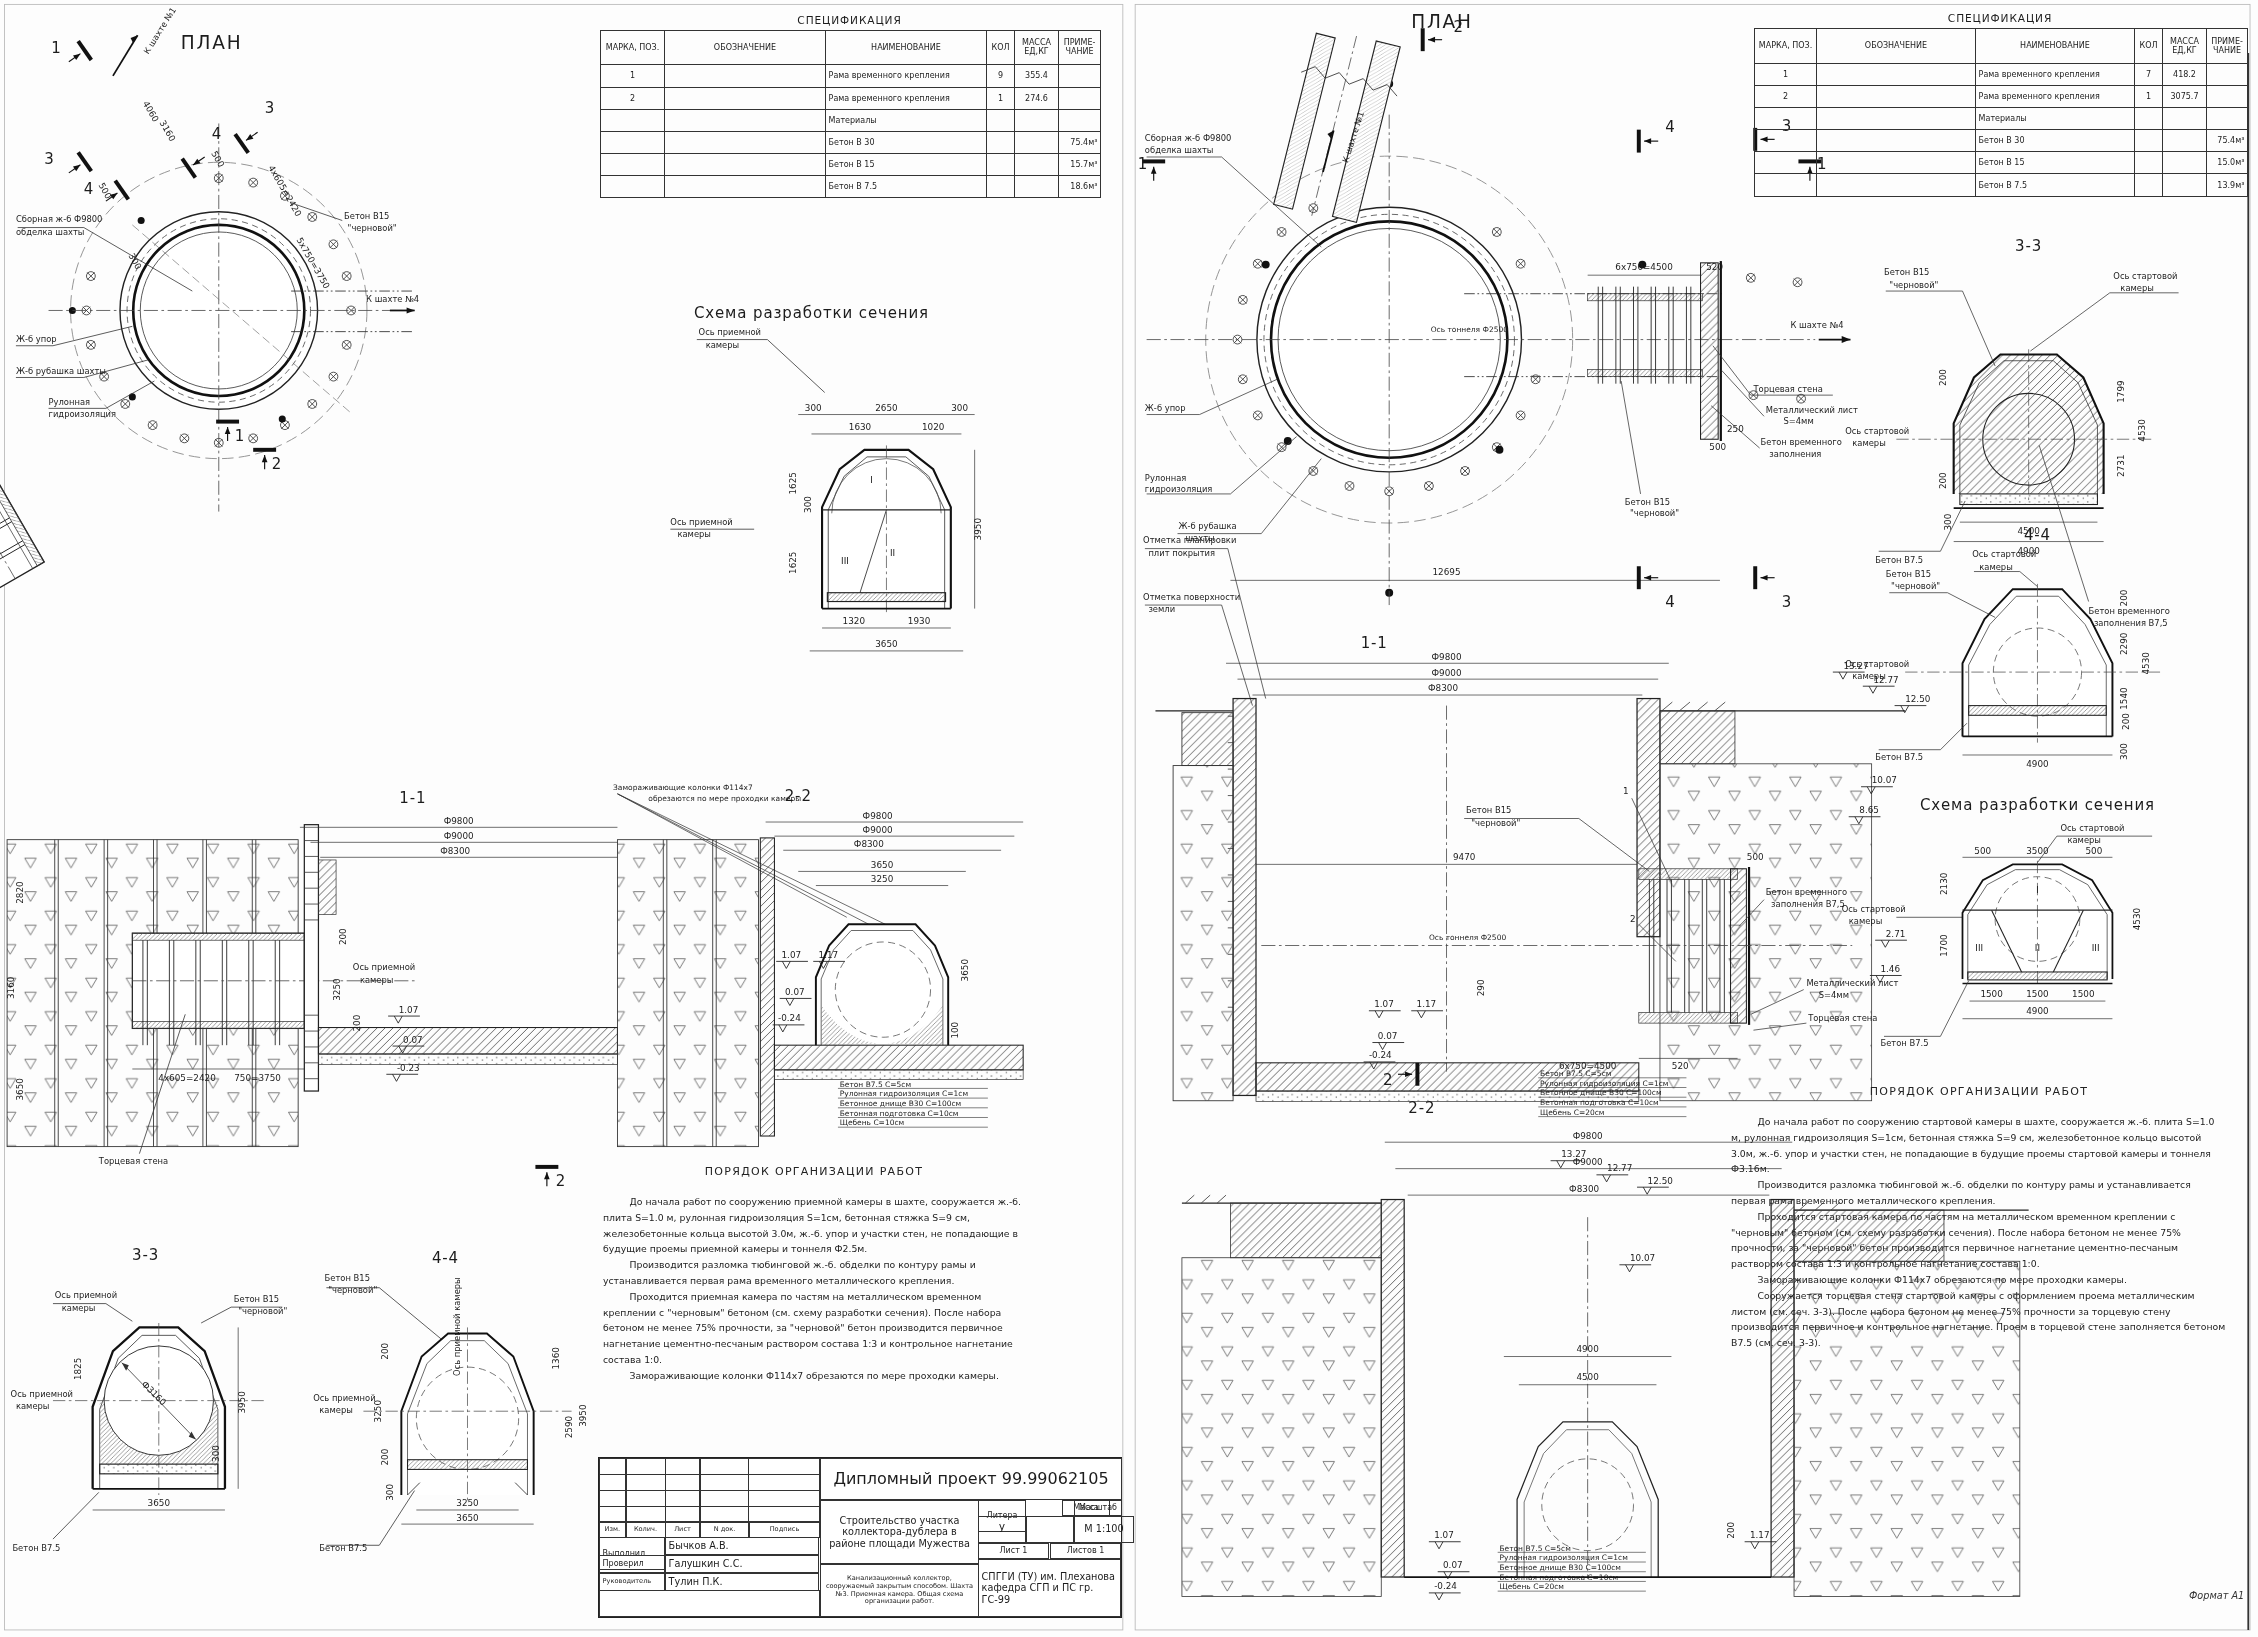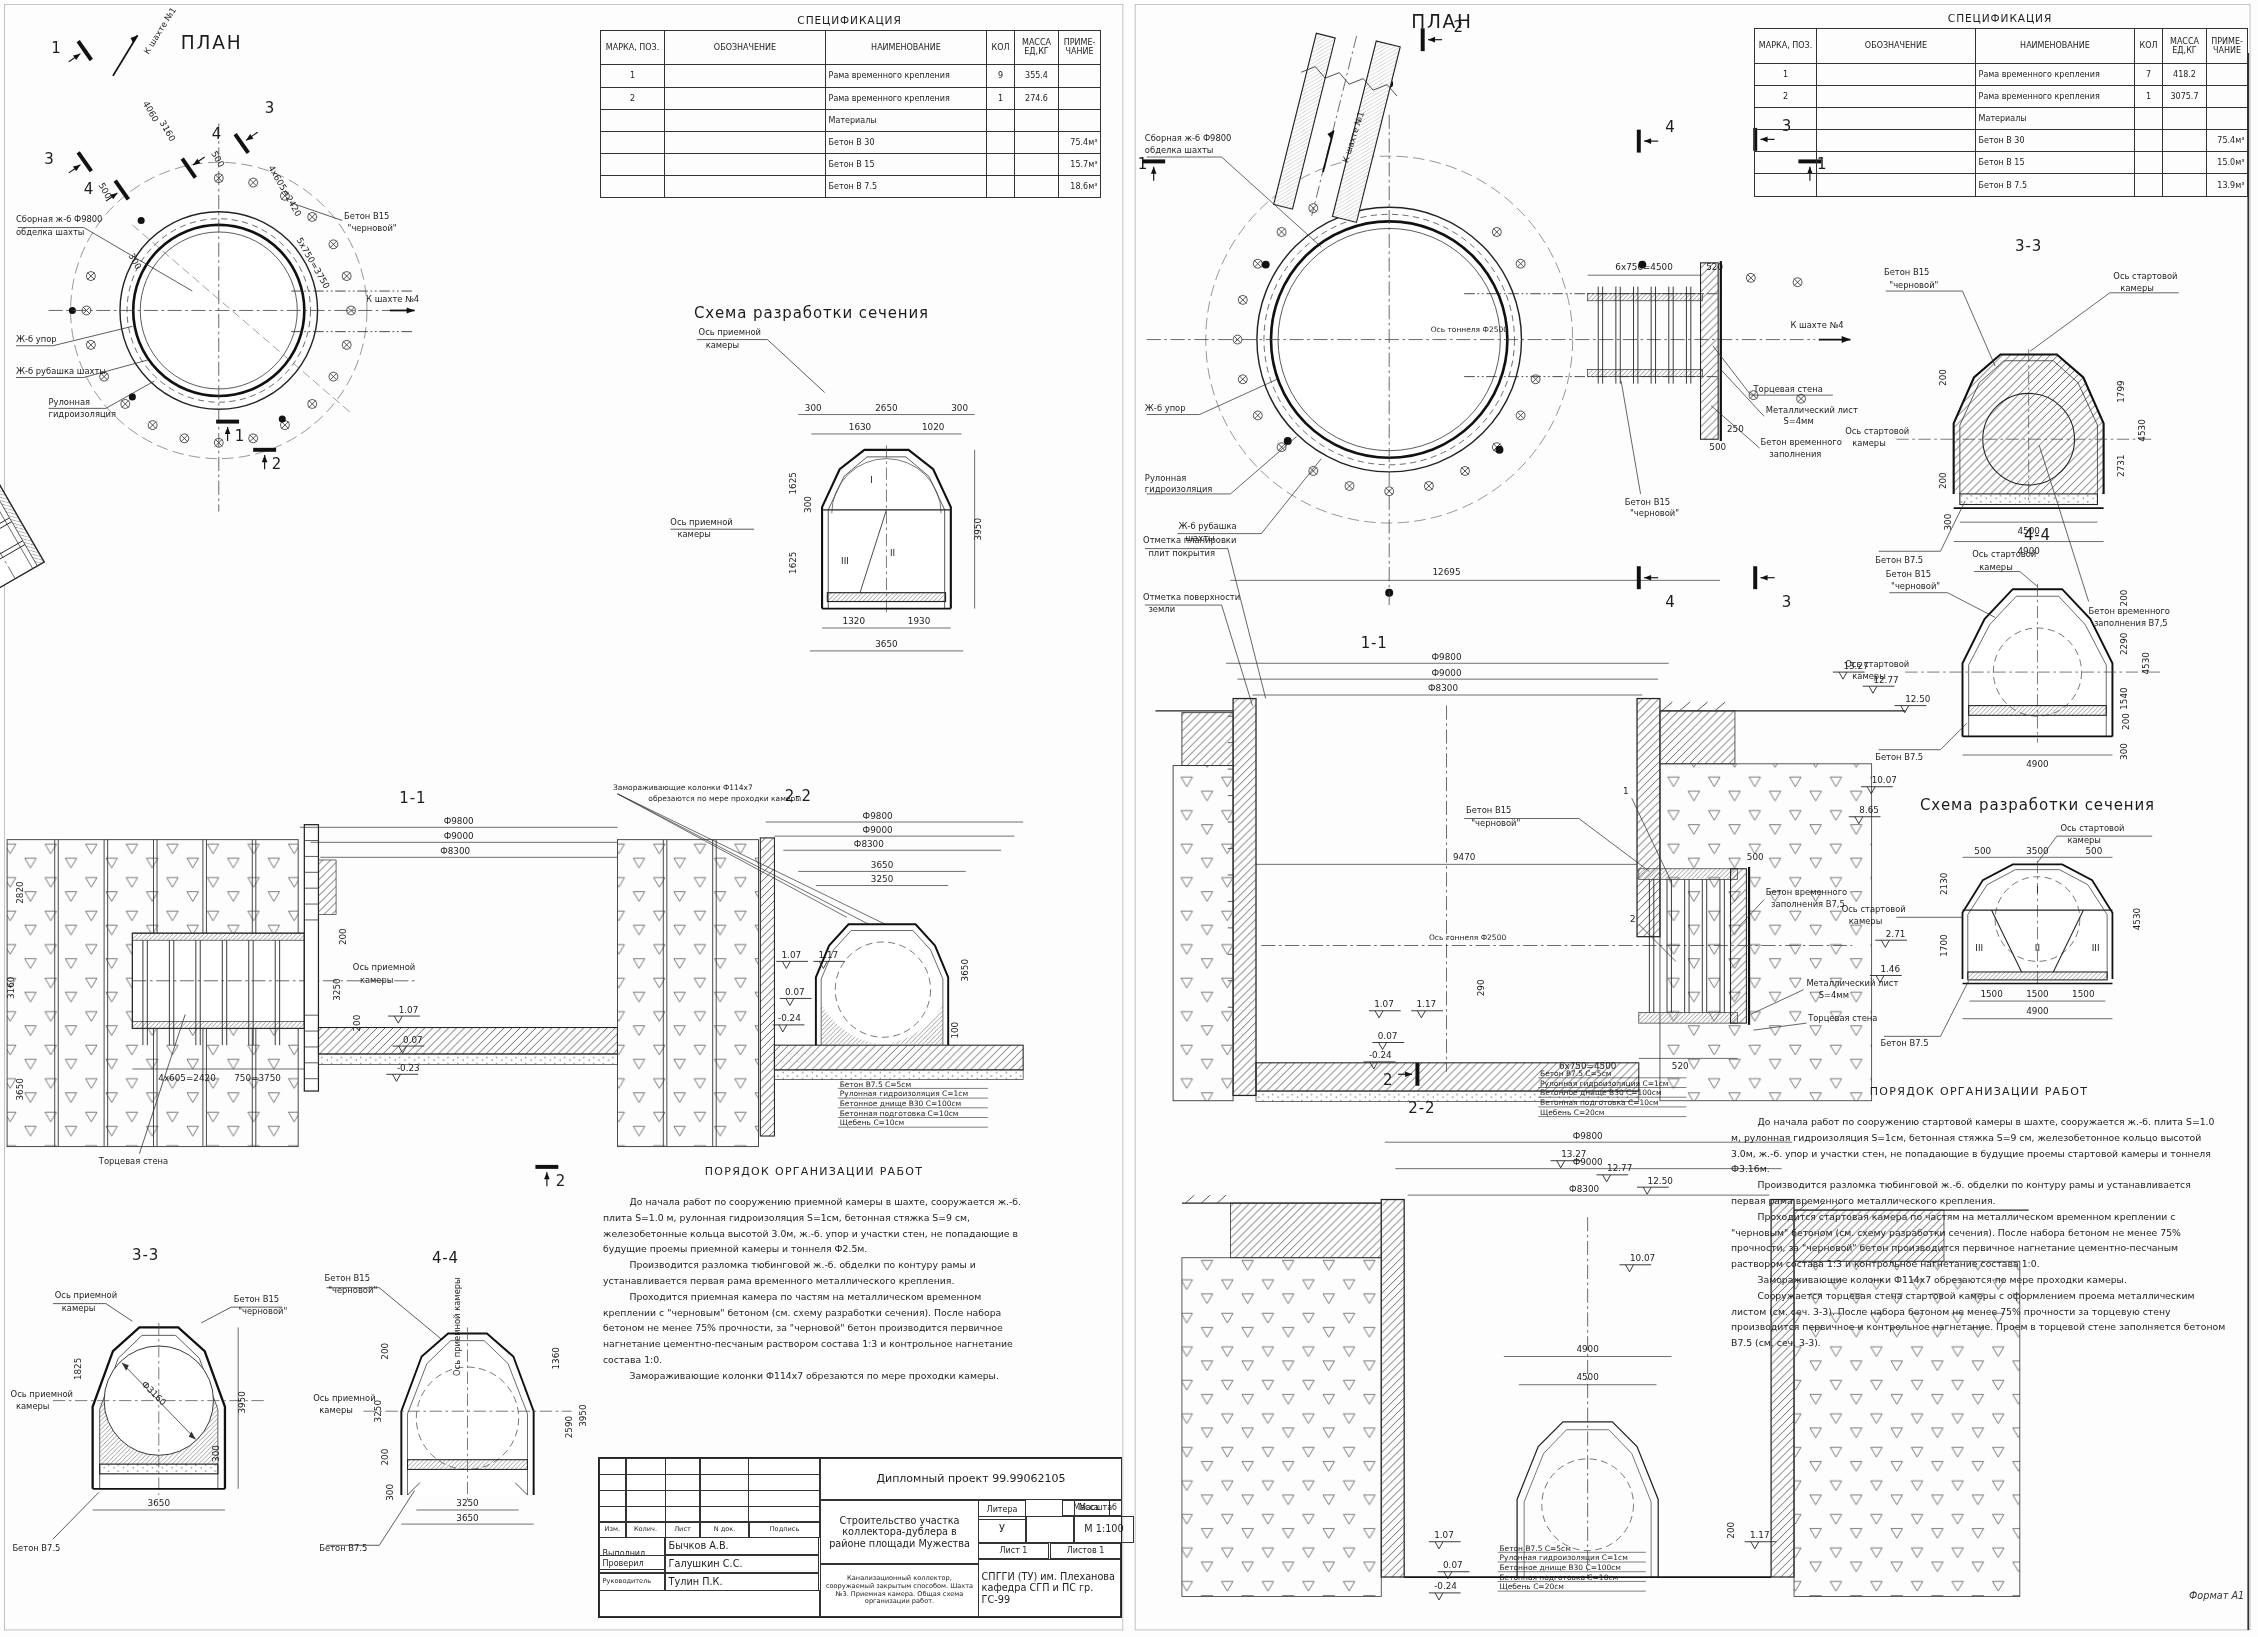--- a/index.html
+++ b/index.html
@@ -21,21 +21,21 @@
   table.spec-t th{text-align:center;height:32px;white-space:normal;line-height:1.15;}
   td.c{text-align:center;} td.r{text-align:right;}
   .wo{font-size:9.3px;line-height:1.7;text-align:left;color:#222;}
   .wo .wo-title{text-align:center;font-size:11px;letter-spacing:1.3px;margin-bottom:12.4px;}
   .wo p{margin:0;text-indent:26.5px;}
   .tb{border:1.8px solid #222;background:#fff;}
   .tb .cell{position:absolute;border:0.9px solid #333;box-sizing:border-box;
       font-size:8px;display:flex;align-items:center;justify-content:center;text-align:center;
       line-height:1.2;overflow:hidden;}
   .tb .lft{justify-content:flex-start;padding-left:2.6px;text-align:left;}
-  .tb .big{font-size:11px;}
+  .tb .big{font-size:16px;}
   .tb .med{font-size:9.7px;}
   .tb .sml{font-size:6.6px;}
   .fmt{position:absolute;font-size:9.7px;font-style:italic;color:#333;}
 </style>
 </head>
 <body>
 
 <div class="page">
 
 <svg width="2258" height="1637" viewBox="0 0 2560 1856">
@@ -1105,21 +1105,21 @@
   <div class="cell lft med" style="left:66px;top:97px;width:154px;height:17.6px;">Галушкин С.С.</div>
   <div class="cell lft sml" style="left:0;top:115px;width:66px;height:17.6px;">Руководитель</div>
   <div class="cell lft med" style="left:66px;top:115px;width:154px;height:17.6px;">Тулин П.К.</div>
   <div class="cell" style="left:0;top:132px;width:221px;height:26.5px;"></div>
 
   <div class="cell big" style="left:221px;top:0;width:302px;height:42px;">Дипломный проект 99.99062105</div>
 
   <div class="cell med" style="left:221px;top:42px;width:159px;height:64px;padding:1.8px;">Строительство участка коллектора-дублера в районе площади Мужества</div>
   <div class="cell sml" style="left:221px;top:106px;width:159px;height:53px;padding:1.8px;">Канализационный коллектор, сооружаемый закрытым способом. Шахта №3. Приемная камера. Общая схема организации работ.</div>
 
-  <div class="cell" style="left:379px;top:42px;width:48px;height:20px;">Литера</div>
+  <div class="cell" style="left:379px;top:42px;width:48px;height:32px;">Литера</div>
   <div class="cell" style="left:427px;top:42px;width:48px;height:16px;margin-left:36px;">Масса</div>
   <div class="cell" style="left:475px;top:42px;width:48px;height:16px;">Масштаб</div>
   <div class="cell med" style="left:379px;top:58px;width:48px;height:26.5px;">У</div>
   <div class="cell" style="left:427px;top:58px;width:48px;height:26.5px;"></div>
   <div class="cell med" style="left:475px;top:58px;width:60px;height:26.5px;">М 1:100</div>
   <div class="cell" style="left:379px;top:85px;width:71px;height:16px;">Лист 1</div>
   <div class="cell" style="left:451px;top:85px;width:71px;height:16px;">Листов 1</div>
   <div class="cell lft med" style="left:379px;top:101px;width:143px;height:58px;padding:2.6px;white-space:normal;">СПГГИ (ТУ) им. Плеханова кафедра СГП и ПС гр. ГС-99</div>
 </div>
 

